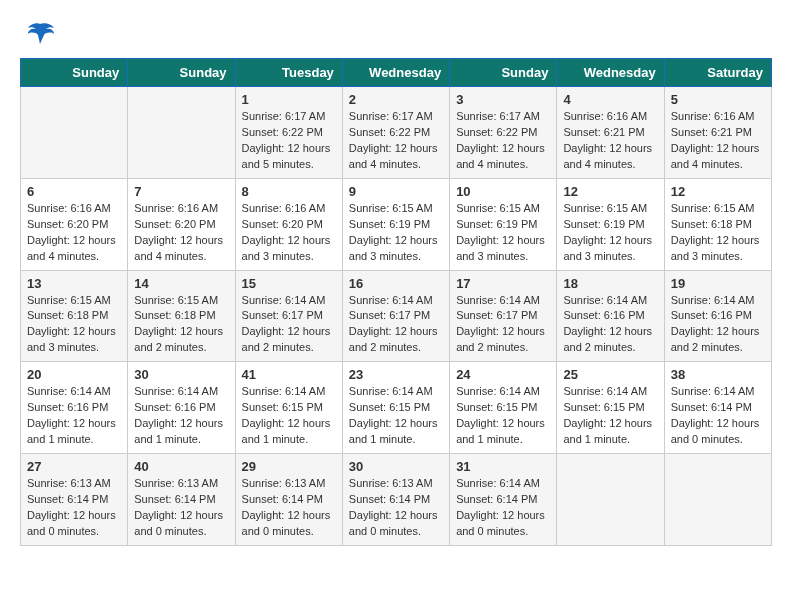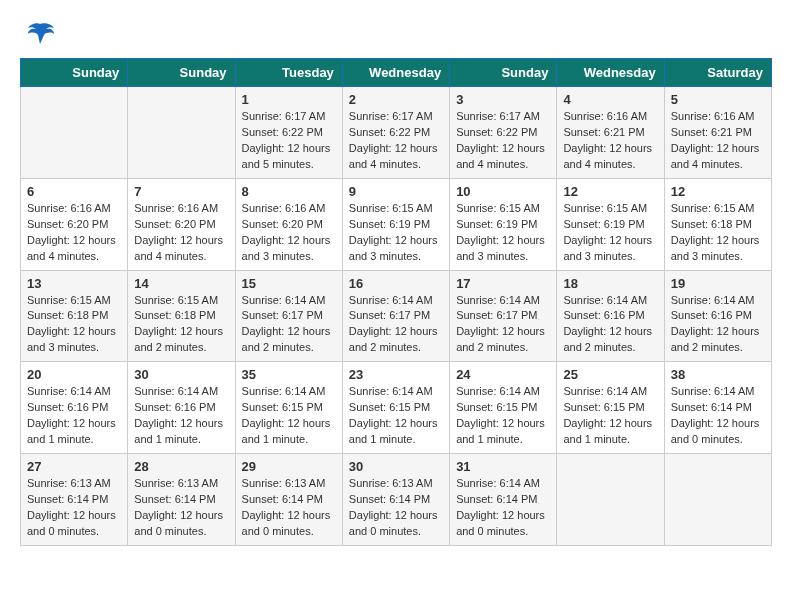--- a/index.html
+++ b/index.html
@@ -257,21 +257,21 @@
 and 1 minute.</div>
         </td>
         <td>
           <span class="day-num">30</span>
           <div class="day-info" style="white-space: pre-line;">Sunrise: 6:14 AM
 Sunset: 6:16 PM
 Daylight: 12 hours
 and 1 minute.</div>
         </td>
         <td>
-          <span class="day-num">35</span>
+          <span class="day-num">41</span>
           <div class="day-info" style="white-space: pre-line;">Sunrise: 6:14 AM
 Sunset: 6:15 PM
 Daylight: 12 hours
 and 1 minute.</div>
         </td>
         <td>
           <span class="day-num">23</span>
           <div class="day-info" style="white-space: pre-line;">Sunrise: 6:14 AM
 Sunset: 6:15 PM
 Daylight: 12 hours
@@ -301,21 +301,21 @@
       </tr>
       <tr>
         <td>
           <span class="day-num">27</span>
           <div class="day-info" style="white-space: pre-line;">Sunrise: 6:13 AM
 Sunset: 6:14 PM
 Daylight: 12 hours
 and 0 minutes.</div>
         </td>
         <td>
-          <span class="day-num">28</span>
+          <span class="day-num">40</span>
           <div class="day-info" style="white-space: pre-line;">Sunrise: 6:13 AM
 Sunset: 6:14 PM
 Daylight: 12 hours
 and 0 minutes.</div>
         </td>
         <td>
           <span class="day-num">29</span>
           <div class="day-info" style="white-space: pre-line;">Sunrise: 6:13 AM
 Sunset: 6:14 PM
 Daylight: 12 hours

